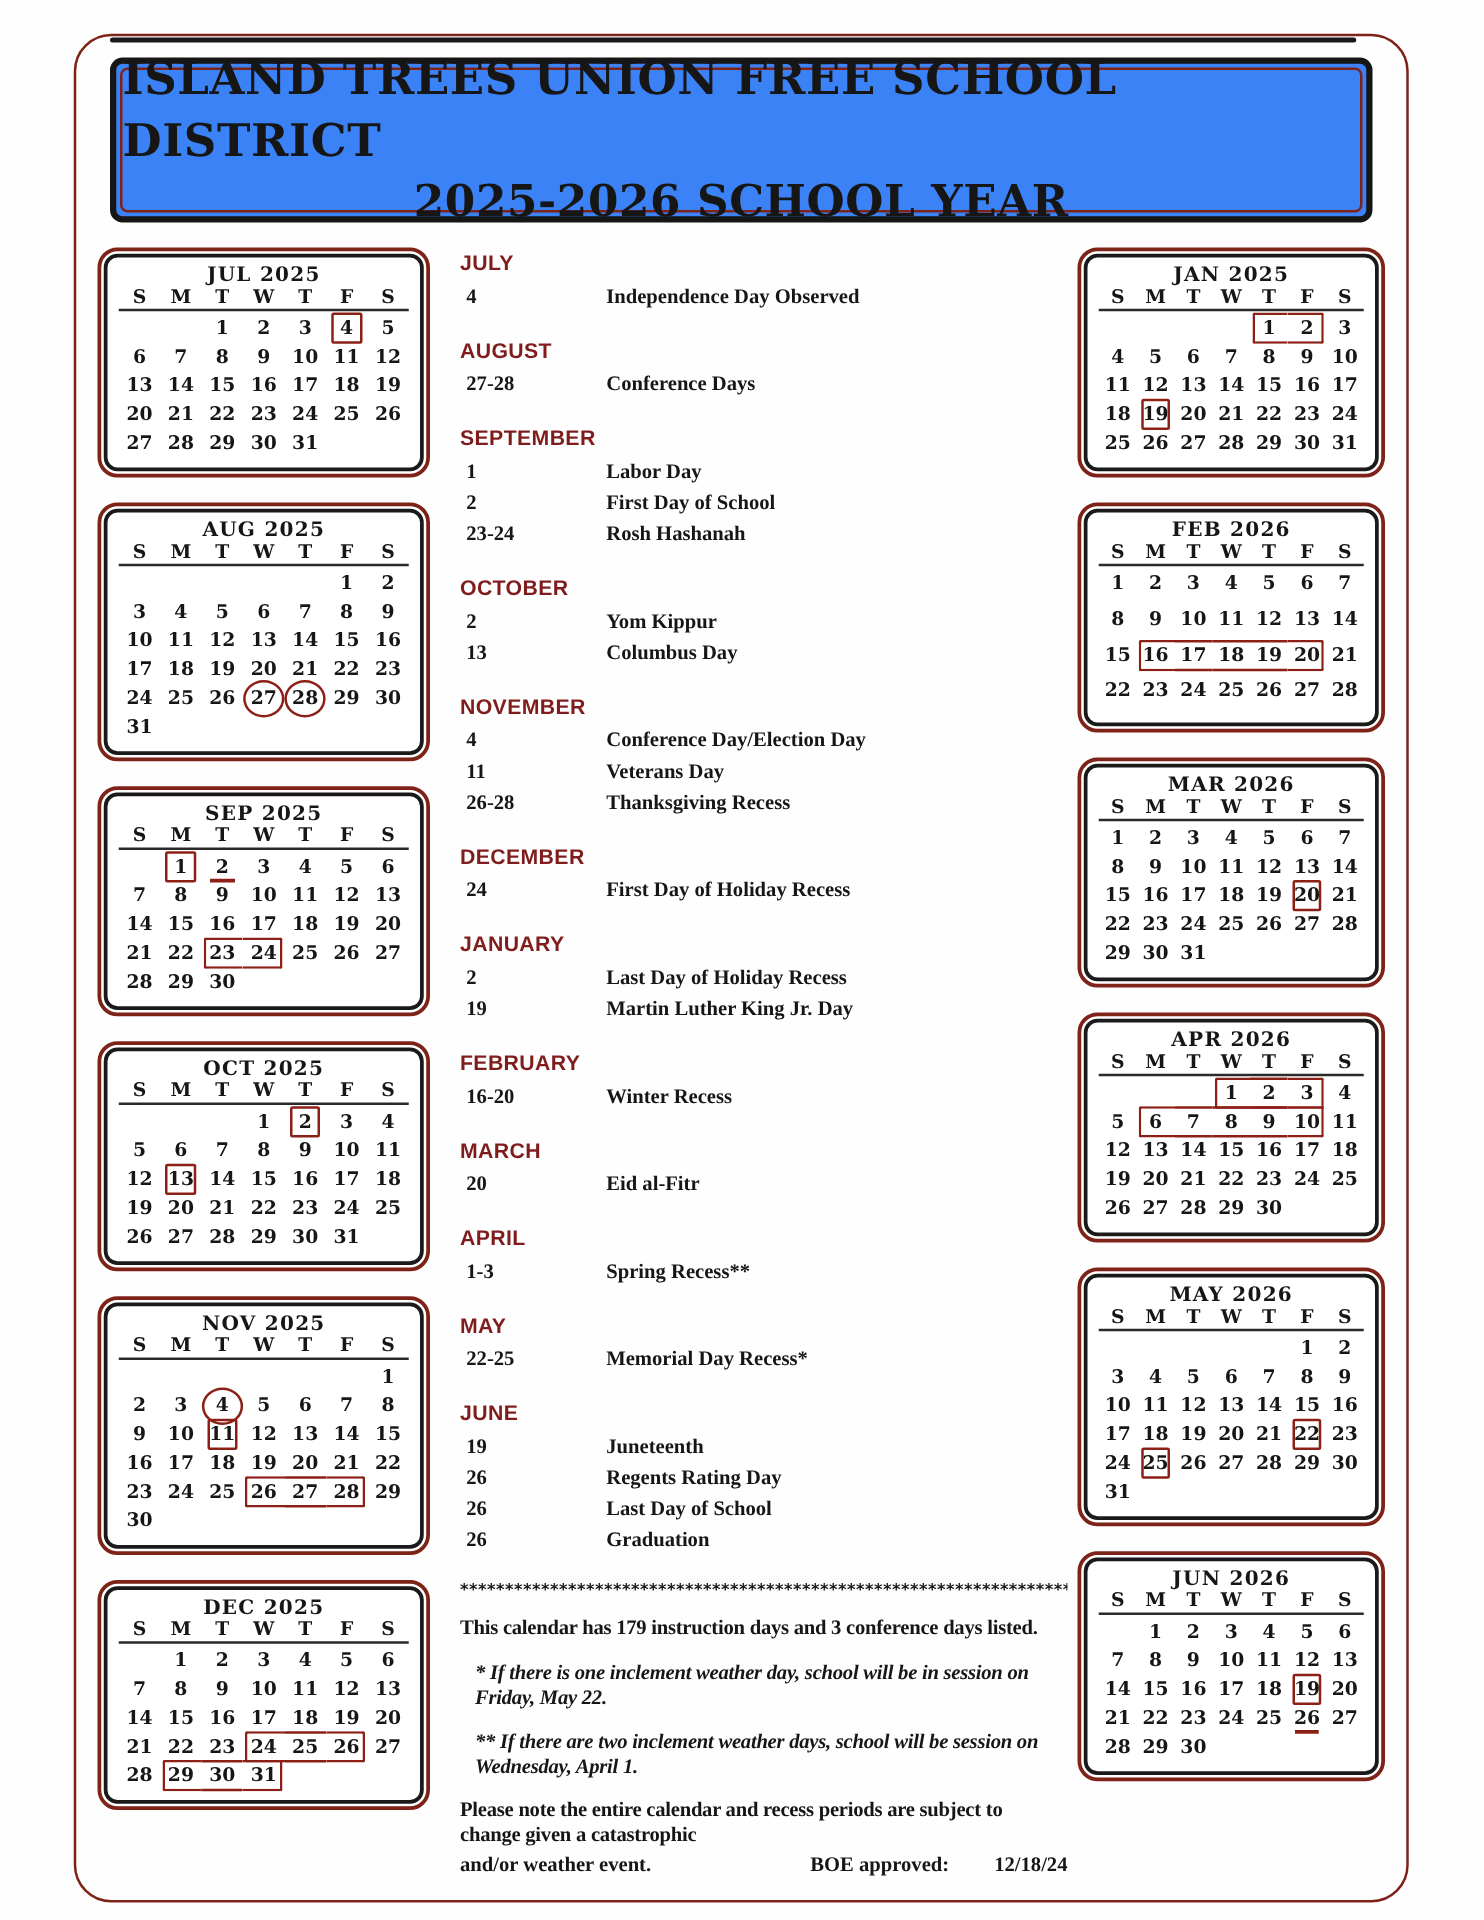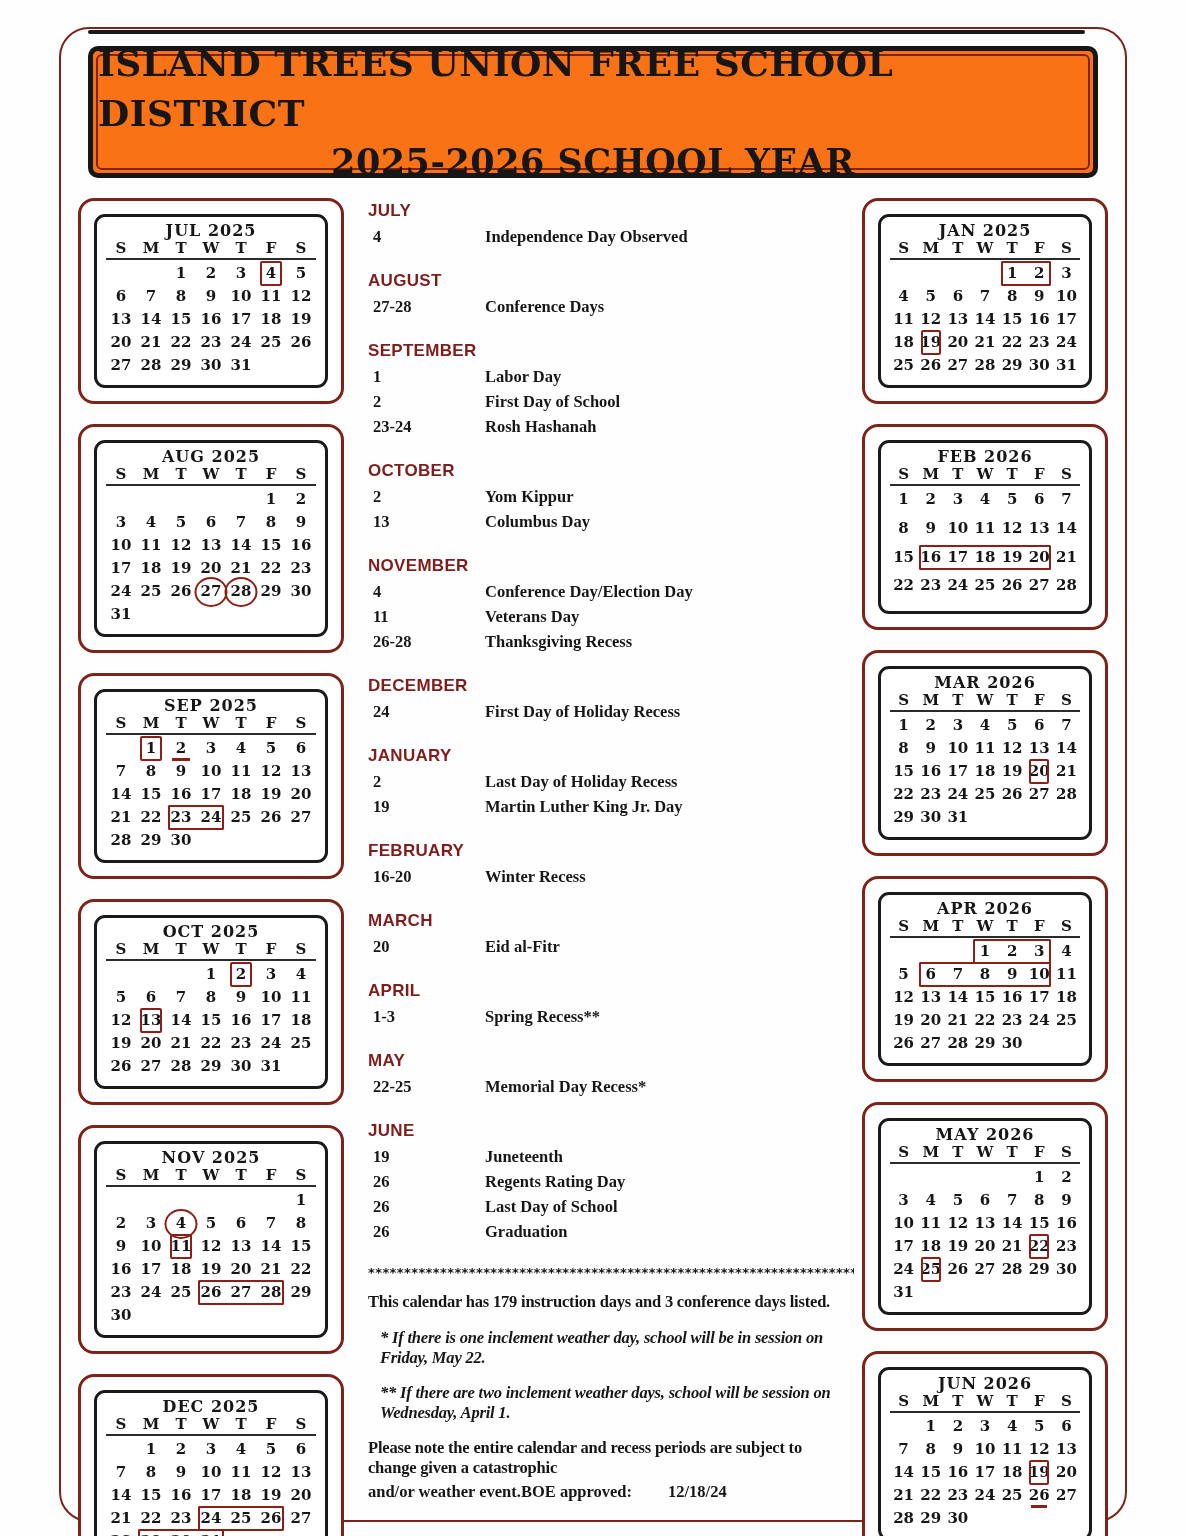--- a/index.html
+++ b/index.html
@@ -13,34 +13,34 @@
     position:absolute; top:27px; left:59px; right:60px; bottom:14px;
     border:2.5px solid #7d2318; border-radius:30px; pointer-events:none;
   }
   .scan-bar {
     position:absolute; top:30px; left:88px; right:102px; height:4px;
     background:#1a1a1a; border-radius:3px;
   }
   
   .title-box {
     position:absolute; top:46px; left:88px; right:89px; height:122px;
-    border:5px solid #161616; border-radius:10px; background:#f97316;
+    border:5px solid #161616; border-radius:10px; background:#3b82f6;
   }
   .title-inner {
     position:absolute; inset:3px; border:2px solid #7d2318; border-radius:6px;
     display:flex; flex-direction:column; justify-content:center; align-items:center;
   }
   .title-line1 { font-weight:bold; font-size:36px; letter-spacing:.5px; line-height:50px; }
   .title-line2 { font-weight:bold; font-size:35px; letter-spacing:.5px; line-height:48px; }
   
   .col-left  { position:absolute; left:78px;  top:198px; width:266px; }
   .col-right { position:absolute; left:862px; top:198px; width:246px; }
   .col-mid   { position:absolute; left:368px; top:200px; width:486px; }
   
-  .cal { border:3px solid #7d2318; border-radius:16px; padding:13px; background:#fff; margin-bottom:20px; }
+  .cal { border:3px solid #7d2318; border-radius:16px; padding:2px; background:#fff; margin-bottom:20px; }
   .cal-inner { border:3px solid #1a1a1a; border-radius:11px; padding:5px 9px 8px; }
   .cal-title { text-align:center; font-weight:bold; font-size:16px; letter-spacing:1px; line-height:18px; }
   .cal-dow, .cal-grid { display:grid; grid-template-columns:repeat(7,1fr); }
   .cal-dow span { text-align:center; font-weight:bold; font-size:15px; line-height:17px; }
   .cal-rule { border-bottom:2px solid #2a2a2a; margin:1px 0 2px; }
   .cal-grid { min-height:115px; }
   .cell { position:relative; text-align:center; font-weight:bold; font-size:15px; height:23px; line-height:23px; }
   .hl-box::after {
     content:""; position:absolute; top:-1px; bottom:-1px; left:13%; right:13%;
     border:2.5px solid #8d2016; border-radius:2px;
@@ -62,21 +62,21 @@
   
   .ev-group { margin-bottom:21px; }
   .ev-month { color:#7f1d1d; font-family:"Liberation Sans", sans-serif; font-weight:bold; font-size:17px; line-height:22px; margin-bottom:2px; letter-spacing:.3px; }
   .ev-item  { display:flex; font-family:"Liberation Serif", serif; font-weight:bold; font-size:16.5px; line-height:25px; }
   .ev-date  { width:112px; padding-left:5px; flex:none; }
   
   .separator { font-family:"DejaVu Sans", sans-serif; font-weight:bold; font-size:13px; white-space:nowrap; overflow:hidden; margin:10px 0 12px; letter-spacing:.4px; }
   .foot-line1 { font-family:"Liberation Serif", serif; font-weight:bold; font-size:16.5px; margin-bottom:16px; letter-spacing:-.2px; }
   .foot-note  { font-family:"Liberation Serif", serif; font-weight:bold; font-style:italic; font-size:16.5px; margin:0 0 15px 12px; letter-spacing:-.2px; }
   .foot-para  { font-family:"Liberation Serif", serif; font-weight:bold; font-size:16.5px; margin-bottom:4px; letter-spacing:-.2px; }
-  .foot-row   { display:flex; align-items:baseline; font-family:"Liberation Serif", serif; font-weight:bold; font-size:16.5px; }
+  .foot-row   { display:flex; justify-content:space-between; align-items:baseline; font-family:"Liberation Serif", serif; font-weight:bold; font-size:16.5px; }
   .boe { display:flex; gap:36px; }
 </style>
 </head>
 <body>
 
 <div class="page-border"></div>
 <div class="scan-bar"></div>
 
 <header class="title-box">
   <div class="title-inner">

